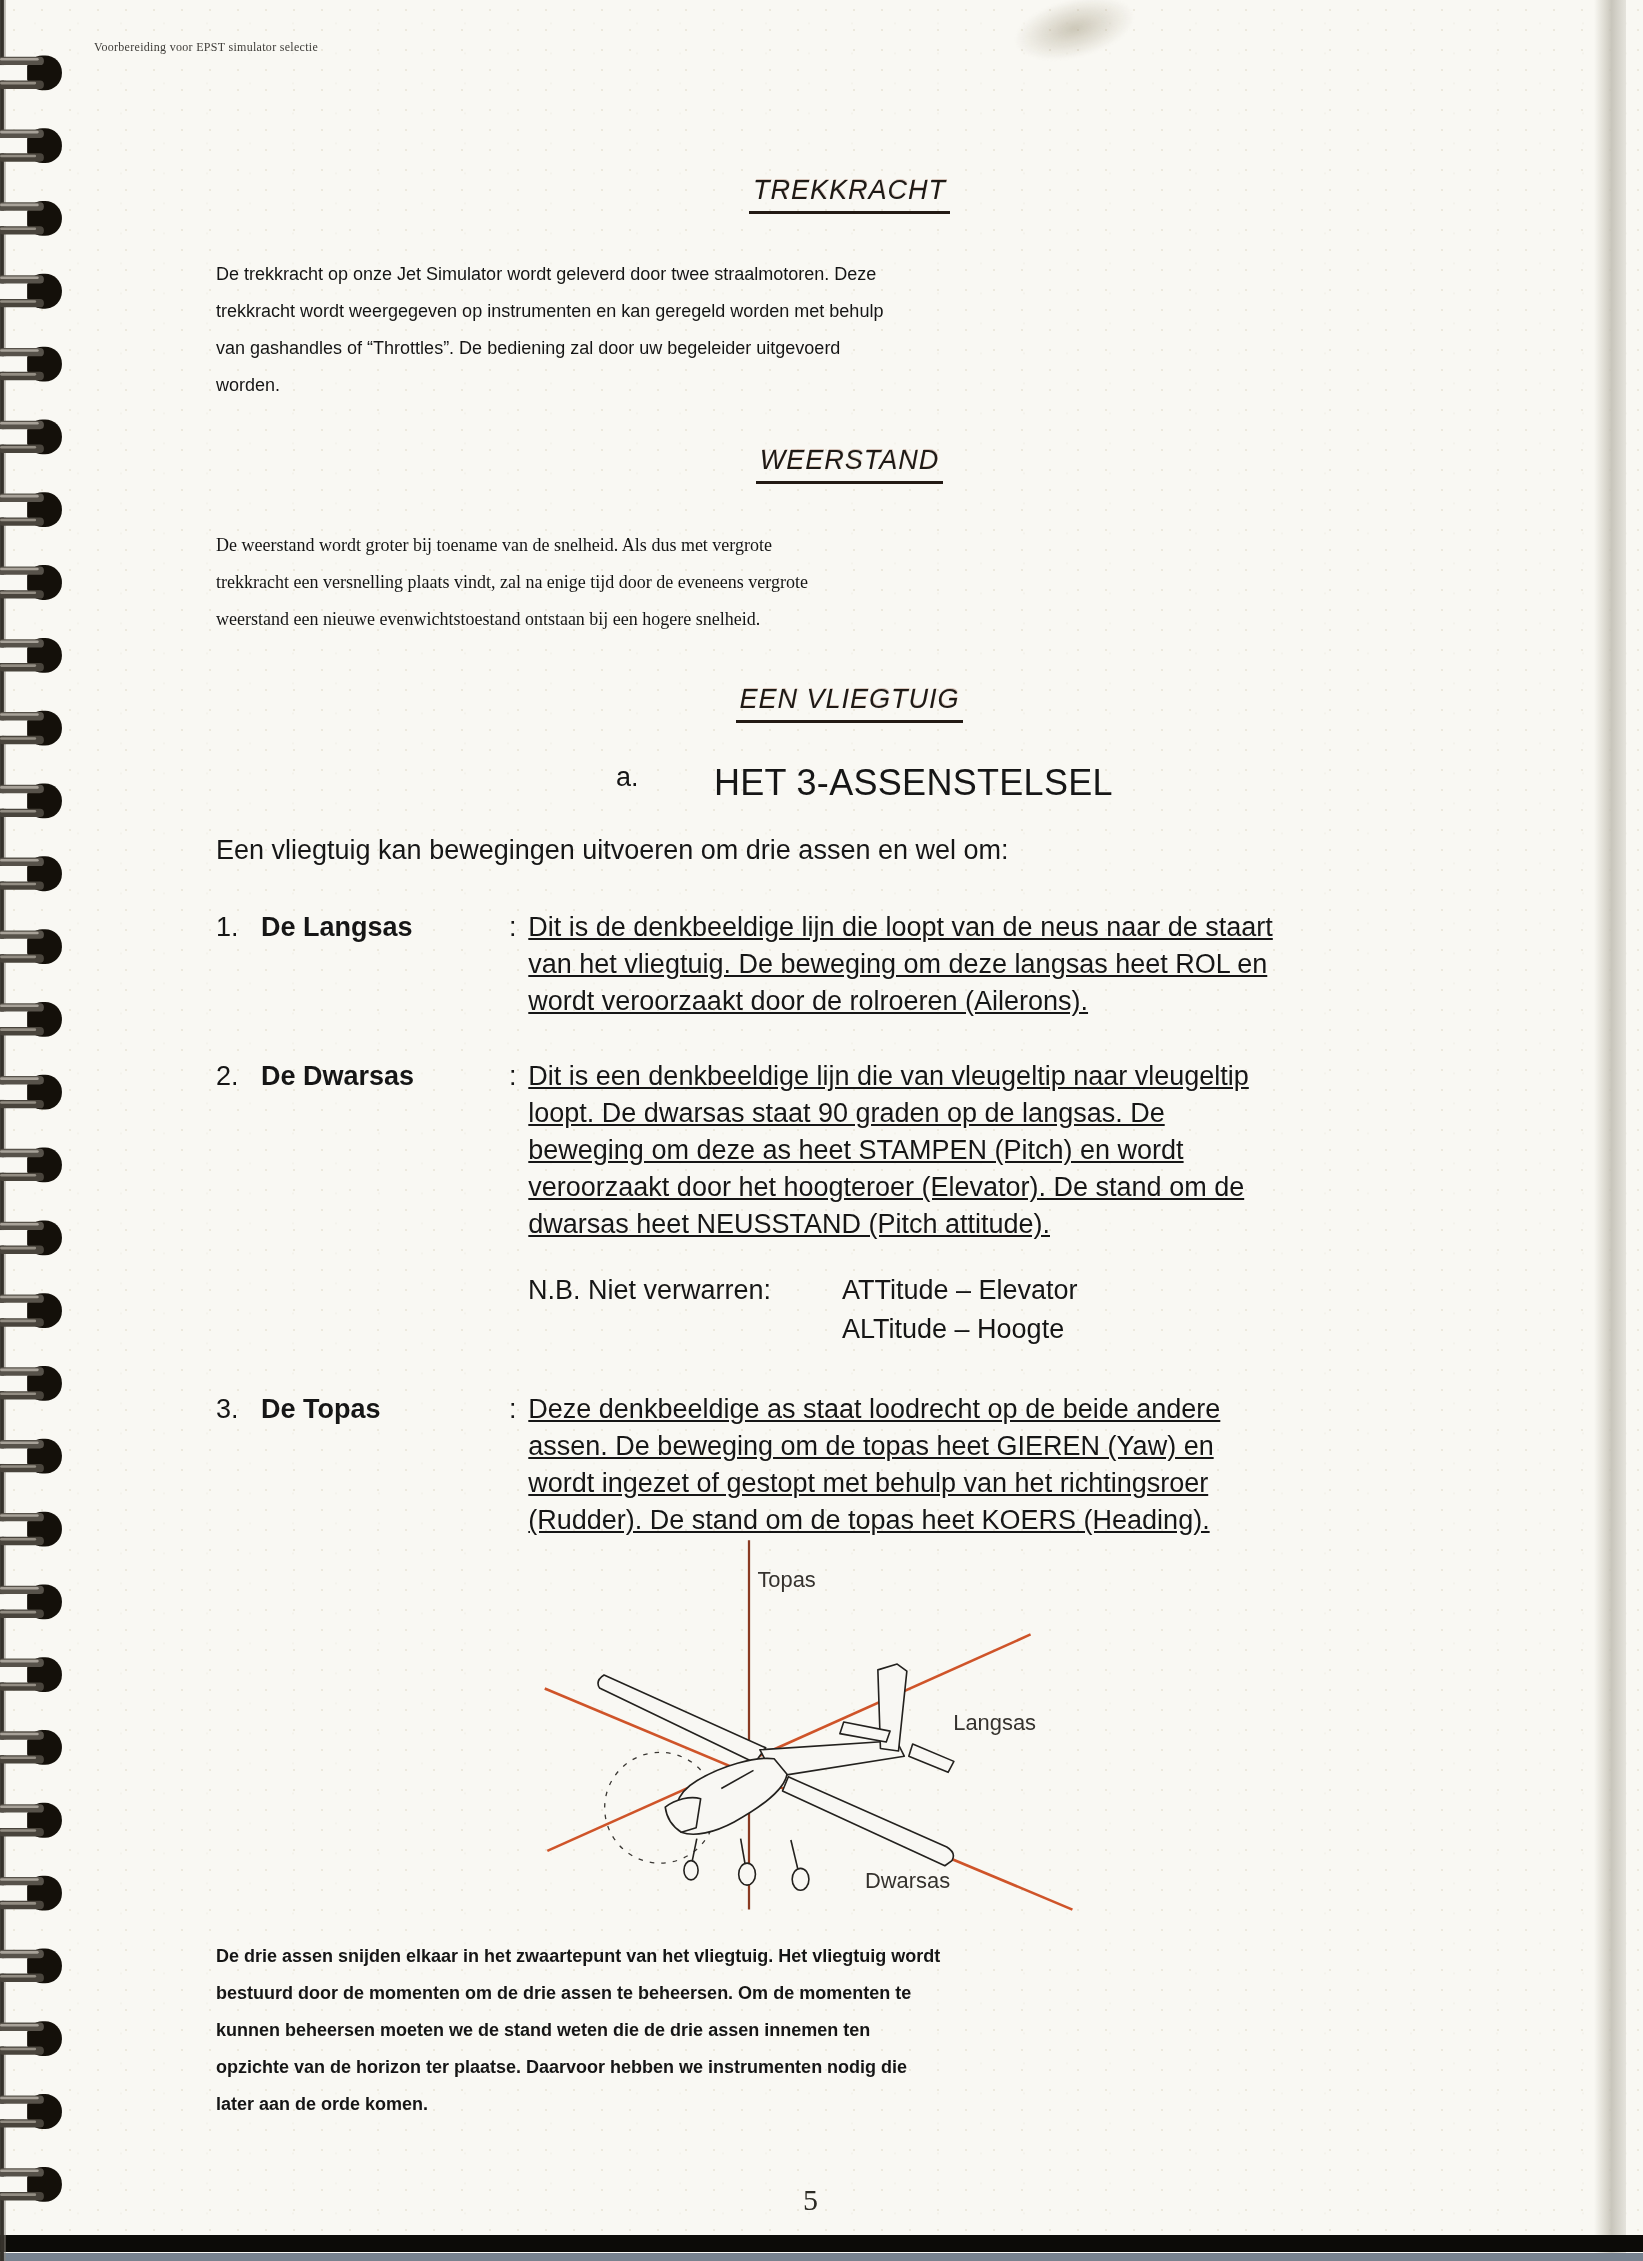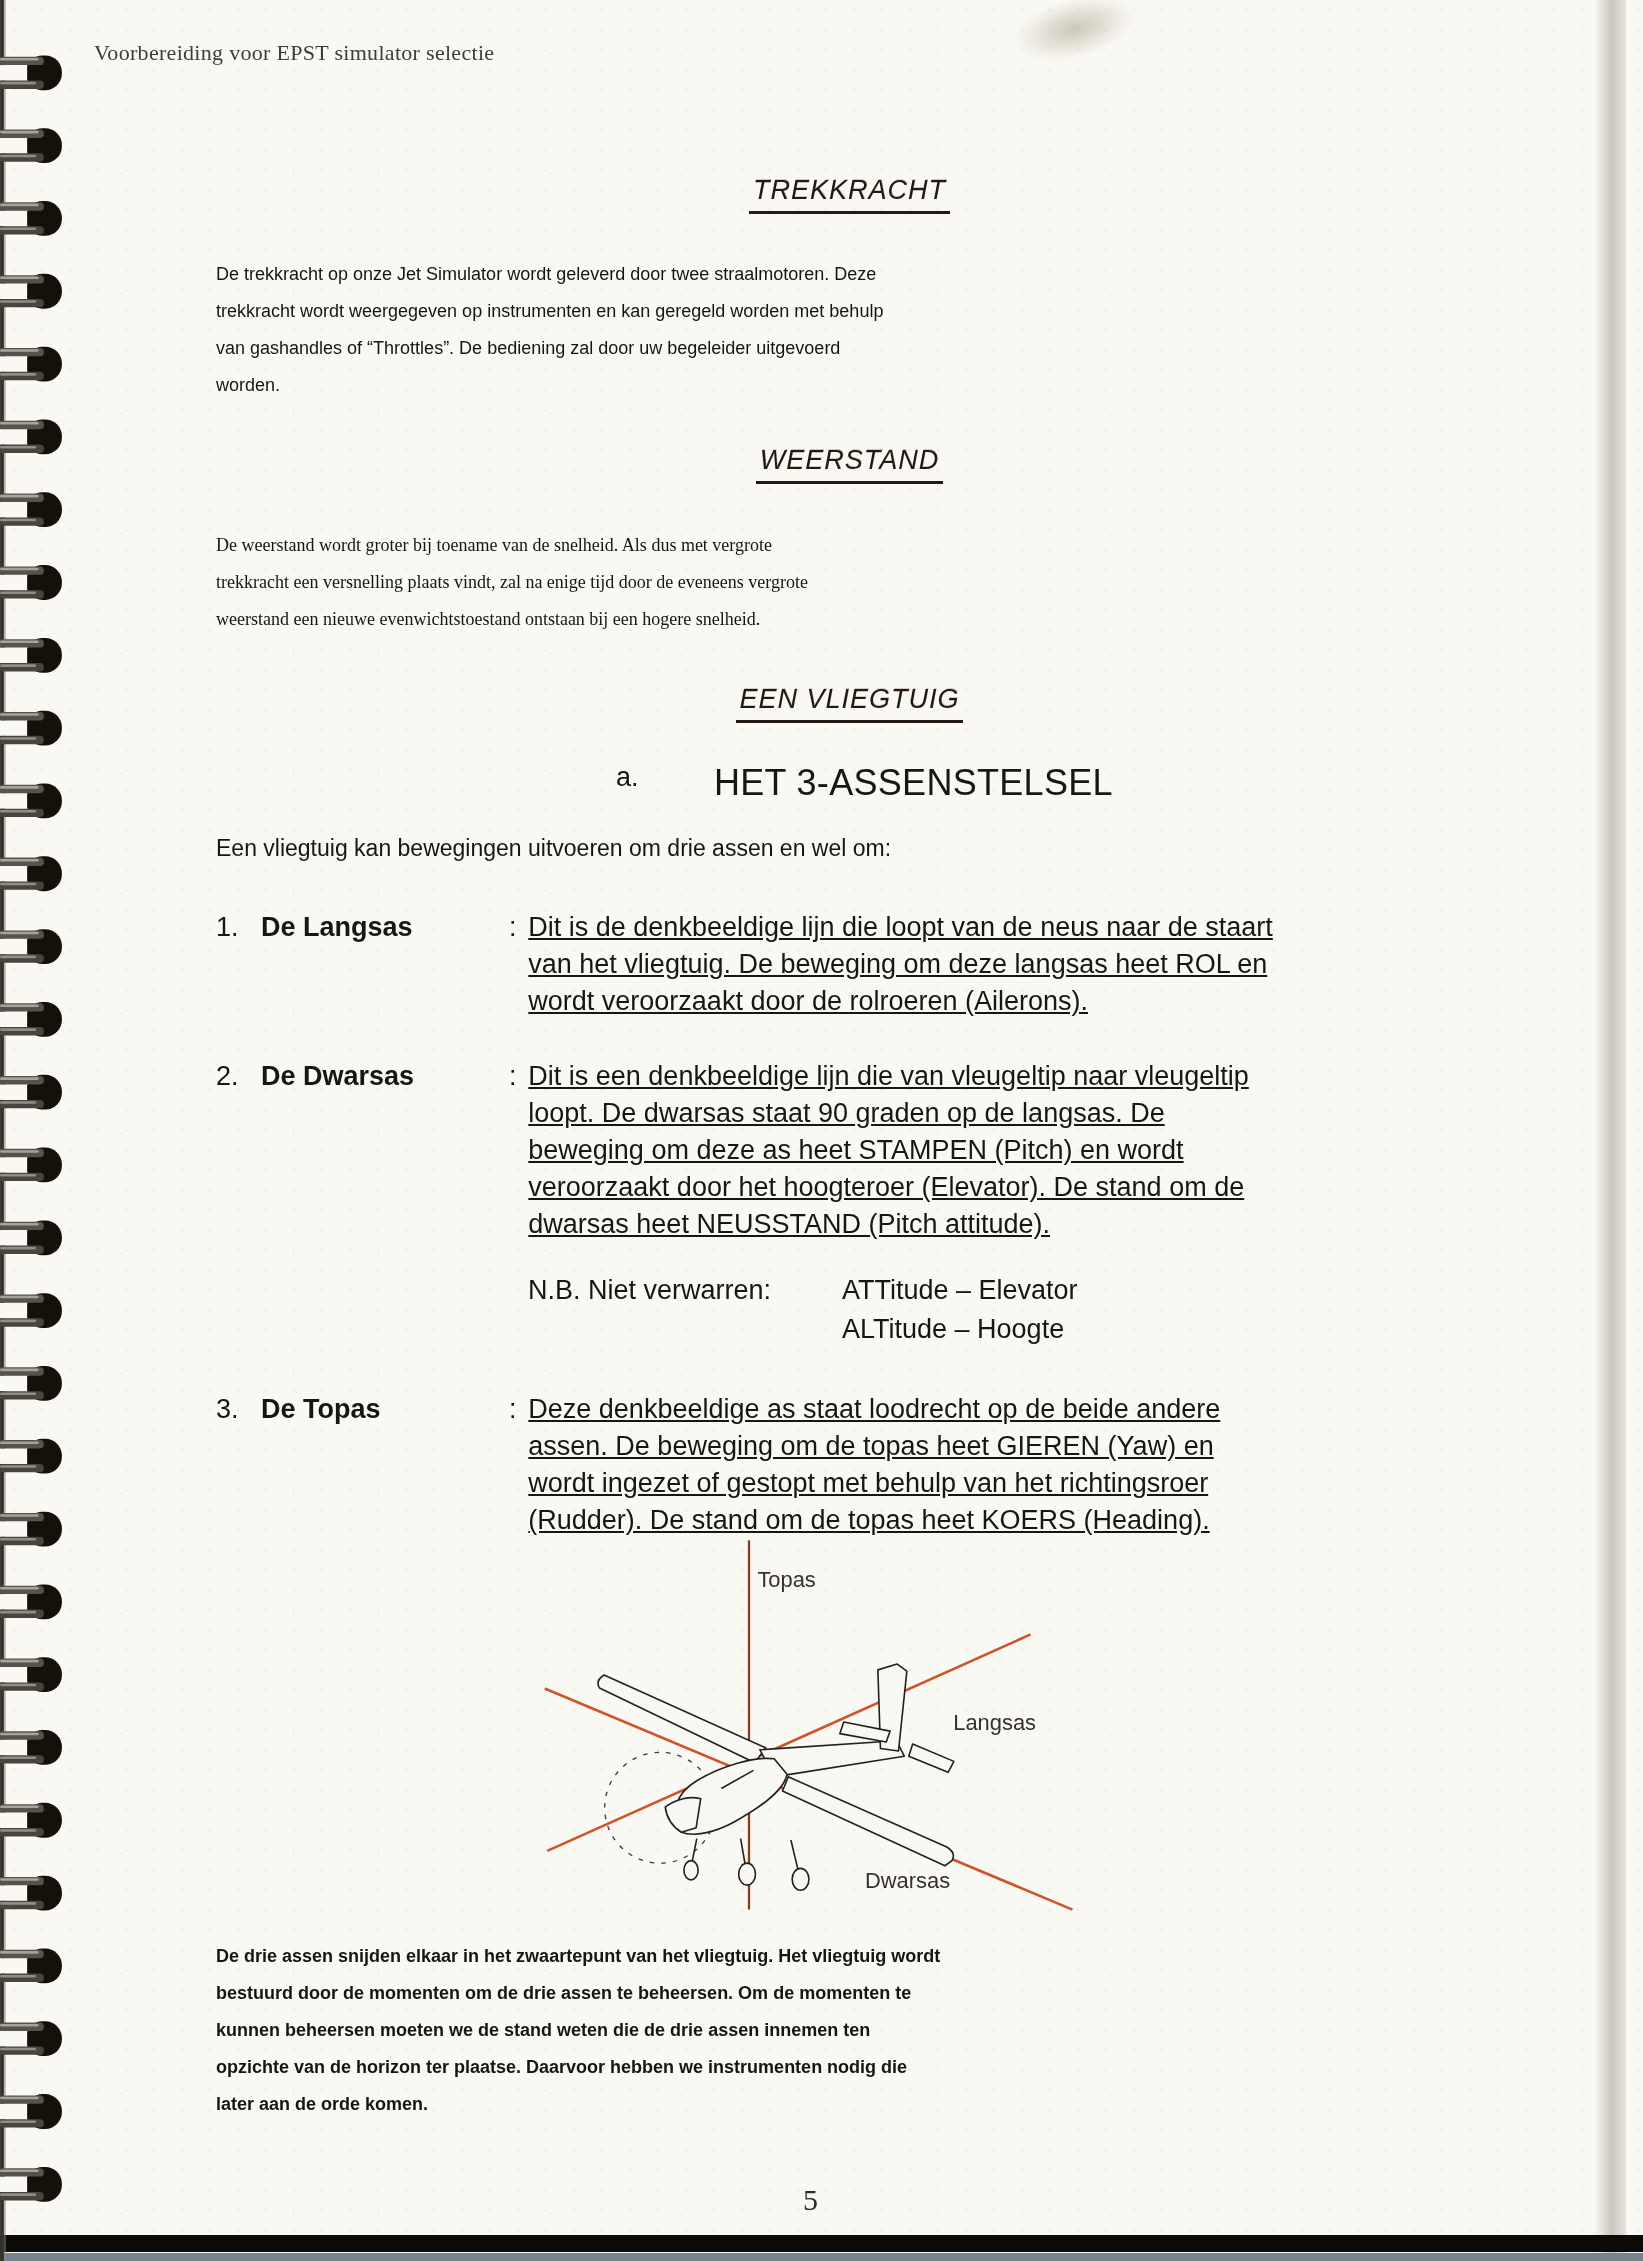--- a/index.html
+++ b/index.html
@@ -11,37 +11,37 @@
       radial-gradient(rgba(160,150,120,.12) 0.9px, transparent 1px);
     background-size:28px 20px, 43px 30px;
     background-position:0 0, 13.5px 8.4px;
     font-family:"Liberation Sans", sans-serif;
     color:#161616;
   }
   .abs{position:absolute;}
   .doc-header{
     left:94px;top:40px;
     font-family:"Liberation Serif", serif;
-    font-size:22px;color:#3f3d39;letter-spacing:0.3px;
+    font-size:12px;color:#3f3d39;letter-spacing:0.3px;
   }
   .h-wrap{left:244px;width:1211px;text-align:center;}
   .heading{
     display:inline-block;
     font-size:27px;letter-spacing:1px;color:#1e1a16;
     border-bottom:3.2px solid #231a14;padding:0 3.9px 4.5px 3.9px;
     text-shadow:0.6px -0.6px 0 rgba(125,48,20,.25);
     font-style:italic;
   }
   .para{
     left:216px;width:1211px;
     font-size:18px;line-height:37px;white-space:pre-line;color:#151515;
   }
   .sub-letter{left:616px;top:762px;font-size:27px;}
   .sub-title{left:714px;top:762px;font-size:36px;letter-spacing:0.3px;}
-  .intro{left:216px;top:835px;font-size:23px;}
+  .intro{left:216px;top:835px;font-size:27px;}
   .item{left:216px;width:1224px;display:flex;align-items:flex-start;font-size:27px;line-height:37px;}
   .item .num{width:45px;flex:0 0 auto;}
   .item .label{width:248px;flex:0 0 auto;font-weight:bold;}
   .item .colon{width:19.3px;flex:0 0 auto;text-align:left;}
   .item .text{flex:1;white-space:pre-line;text-decoration:underline;}
   .note{left:528px;top:1271px;display:flex;font-size:27px;line-height:39px;}
   .note .prefix{width:314px;flex:0 0 auto;}
   .note .lines{white-space:pre-line;}
   .footer-num{
     left:803px;top:2183px;

